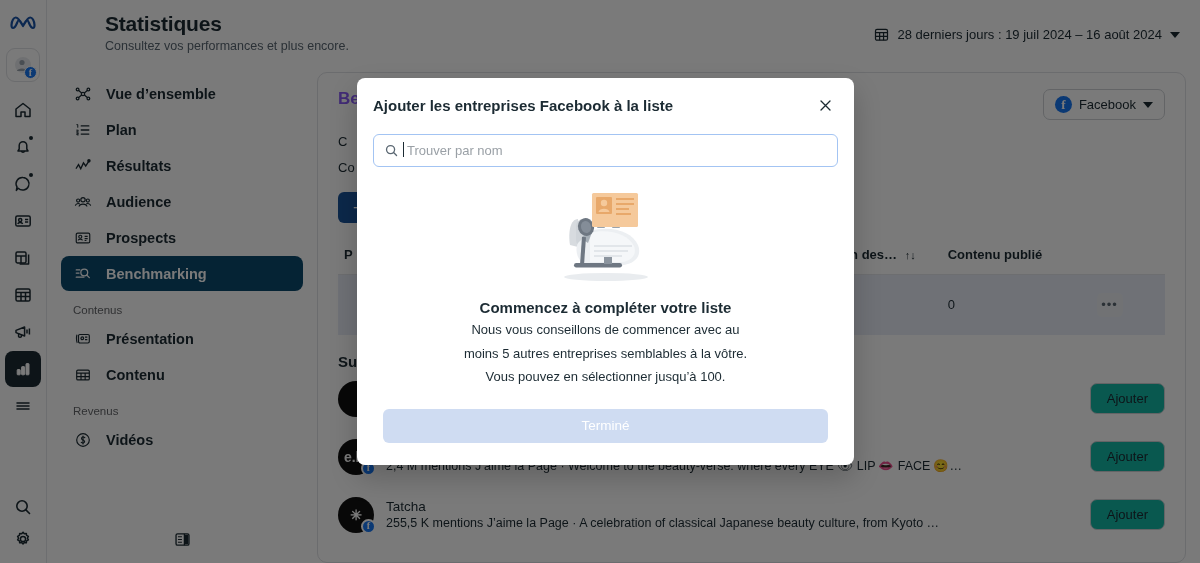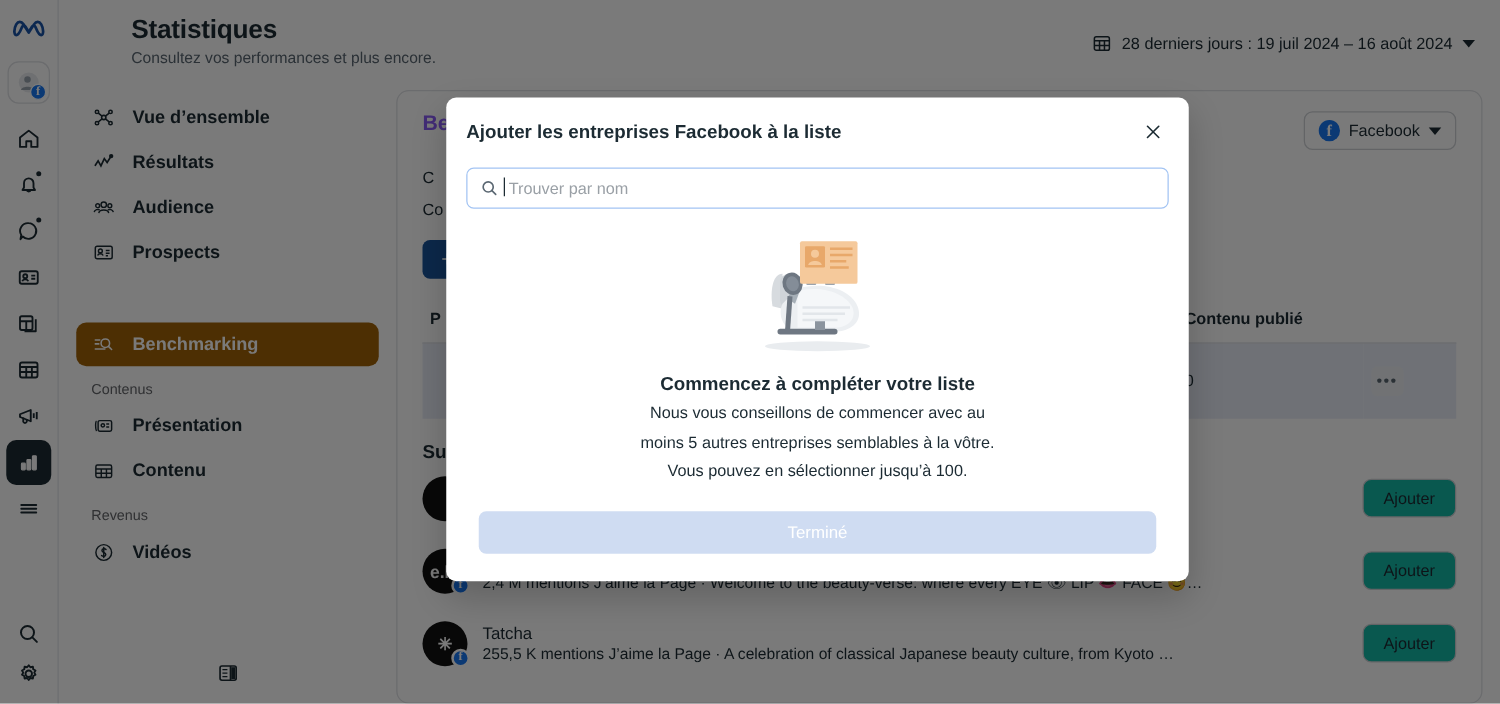--- a/index.html
+++ b/index.html
@@ -88,21 +88,21 @@
     padding: 14px 14px 0 14px;
     display: flex; flex-direction: column;
     position: relative;
   }
   .nav-item {
     display: flex; align-items: center; gap: 13px;
     height: 35px; padding: 0 12px; border-radius: 8px;
     font-size: 14.5px; font-weight: bold; color: #1c2b33;
     cursor: pointer; margin-bottom: 1px;
   }
-  .nav-item.active { background: #a16207; color: #ffffff; margin-top: 38px; }
+  .nav-item.active { background: #0c4a6e; color: #ffffff; }
   .nav-item.active svg { stroke: #ffffff; }
   .nav-section {
     font-size: 11.5px; color: #65676b; padding: 12px 12px 5px 12px;
   }
   .nav-ico { width: 20px; height: 20px; display: flex; align-items: center; justify-content: center; flex: none; }
   .nav-bottom { margin-top: auto; padding: 0 0 10px 0; display: flex; justify-content: center; }
 
   
   .content { flex: 1; padding: 10px 14px 0 0; min-width: 0; }
   .card {
@@ -172,21 +172,21 @@
   }
   .sugg-btn {
     border: 1px solid #cfd2d6; border-radius: 7px; background: #14b8a6;
     padding: 7px 16px; font-size: 13px; color: #1c2b33; cursor: pointer; flex: none;
     font-family: "Liberation Sans", sans-serif;
   }
 
   
   .modal {
     position: absolute; left: 357px; top: 78px;
-    width: 594px; background: #fff; border-radius: 8px;
+    width: 497px; background: #fff; border-radius: 8px;
     box-shadow: 0 12px 28px rgba(0,0,0,0.2);
     z-index: 60; padding: 14px 16px 16px 16px;
   }
   .modal-head { display: flex; align-items: center; }
   .modal-title { font-size: 15px; font-weight: bold; color: #1c2b33; }
   .modal-close {
     margin-left: auto; width: 26px; height: 26px; border-radius: 50%;
     display: flex; align-items: center; justify-content: center; cursor: pointer;
   }
   .searchbox {
@@ -341,20 +341,29 @@
                   <circle cx="4" cy="5" r="1.5"></circle>
                   <circle cx="16" cy="5" r="1.5"></circle>
                 <circle cx="4" cy="15" r="1.5"></circle>
                   <circle cx="16" cy="15" r="1.5"></circle>
                 <path d="M5.2 6.1 L8.5 8.8 M14.8 6.1 L11.5 8.8 M5.2 13.9 L8.5 11.2 M14.8 13.9 L11.5 11.2"></path>
               </svg>
             </span>
             <span>Vue d’ensemble</span>
           </div>
 
+          <div class="nav-item">
+            <span class="nav-ico">
+              <svg width="18" height="18" viewBox="0 0 20 20" fill="none" stroke="#1c2b33" stroke-width="1.4" stroke-linecap="round">
+                <path d="M8 5.5 H16.5 M8 10 H16.5 M8 14.5 H16.5"></path>
+                <path d="M3.2 4 H4.2 V7 M3 10.2 H4.8 L3 12.2 H4.8 M3 13.3 H4.6 V14.4 H3.2 V15.4 H4.8" stroke-width="1.1"></path>
+              </svg>
+            </span>
+            <span>Plan</span>
+          </div>
 
           <div class="nav-item">
             <span class="nav-ico">
               <svg width="18" height="18" viewBox="0 0 20 20" fill="none" stroke="#1c2b33" stroke-width="1.5" stroke-linecap="round">
                 <path d="M2.5 12.5 L5 8.5 L7.5 13 L10.5 6.5 L13 10 L16.5 4.5"></path>
                 <circle cx="16.6" cy="4.3" r="1.2" fill="#1c2b33"></circle>
               </svg>
             </span>
             <span>Résultats</span>
           </div>

